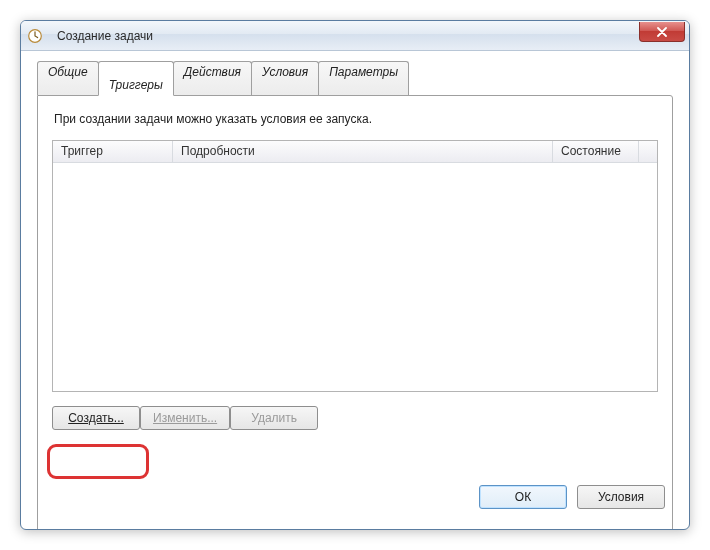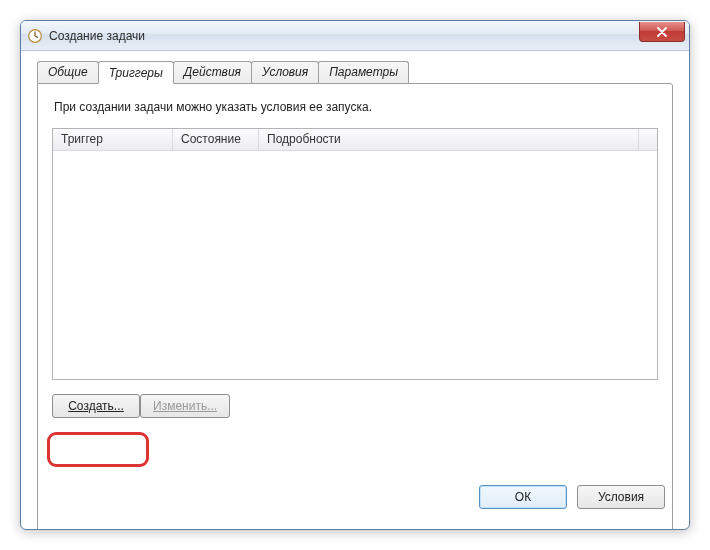--- a/index.html
+++ b/index.html
@@ -13,20 +13,21 @@
       position: relative;
       background: #fff;
     }
     .titlebar {
       height: 30px;
       background: linear-gradient(to bottom, #f3f7fb 0%, #e2eaf3 45%, #d5e0ed 46%, #e8eef6 100%);
       border-bottom: 1px solid #b8c6d6;
       display: flex; align-items: center;
       padding: 0 6px;
       position: relative;
+      gap: 8px;
     }
     .titlebar .icon-slot {
       width: 16px; height: 16px; margin-right: 6px;
       display: inline-flex; align-items: center; justify-content: center;
     }
     .titlebar .title { color: #2a2a2a; }
     .close-btn {
       position: absolute; right: 4px; top: 1px;
       width: 46px; height: 20px;
       background: linear-gradient(to bottom, #e7908d 0%, #cf5651 48%, #c13b35 49%, #c94b45 100%);
@@ -56,21 +57,21 @@
       cursor: pointer;
       position: relative;
       color: #222;
       font-style: italic;
     }
     .tab.active {
       background: #fff;
       z-index: 2;
       border-bottom: 1px solid #fff;
       margin-bottom: -1px;
-      padding-top: 4px;
+      padding-top: 16px;
     }
     .tab-panel {
       border: 1px solid #9f9f9f;
       margin: 0 8px;
       padding: 14px 14px 14px 14px;
       height: 504px;
       background: #fff;
       position: relative;
       border-radius: 0 3px 3px 3px;
     }
@@ -160,34 +161,37 @@
       <div class="tab"><span>Условия</span></div>
       <div class="tab"><span>Параметры</span></div>
     </div>
 
     <div class="tab-panel">
       <div class="desc">При создании задачи можно указать условия ее запуска.</div>
 
       <div class="list">
         <div class="list-header">
           <div class="col c1">Триггер</div>
+          <div class="col c2">Подробности</div>
           <div class="col c3">Состояние</div>
-          <div class="col c2">Подробности</div>
           <div class="col c4"></div>
         </div>
         <div class="row-area"></div>
       </div>
 
       <div class="btn-row">
         <button class="btn">
             <span class="u">Создать...</span>
           </button>
         <button class="btn" disabled="">
             <span class="u">Изменить...</span>
           </button>
+        <button class="btn" disabled="">
+            <span>Удалить</span>
+          </button>
       </div>
 
       <div class="highlight" style="left:9px; top:348px; width:102px; height:35px;"></div>
     </div>
 
     <div class="footer">
       <button class="btn primary">
           <span>ОК</span>
         </button>
       <button class="btn">

